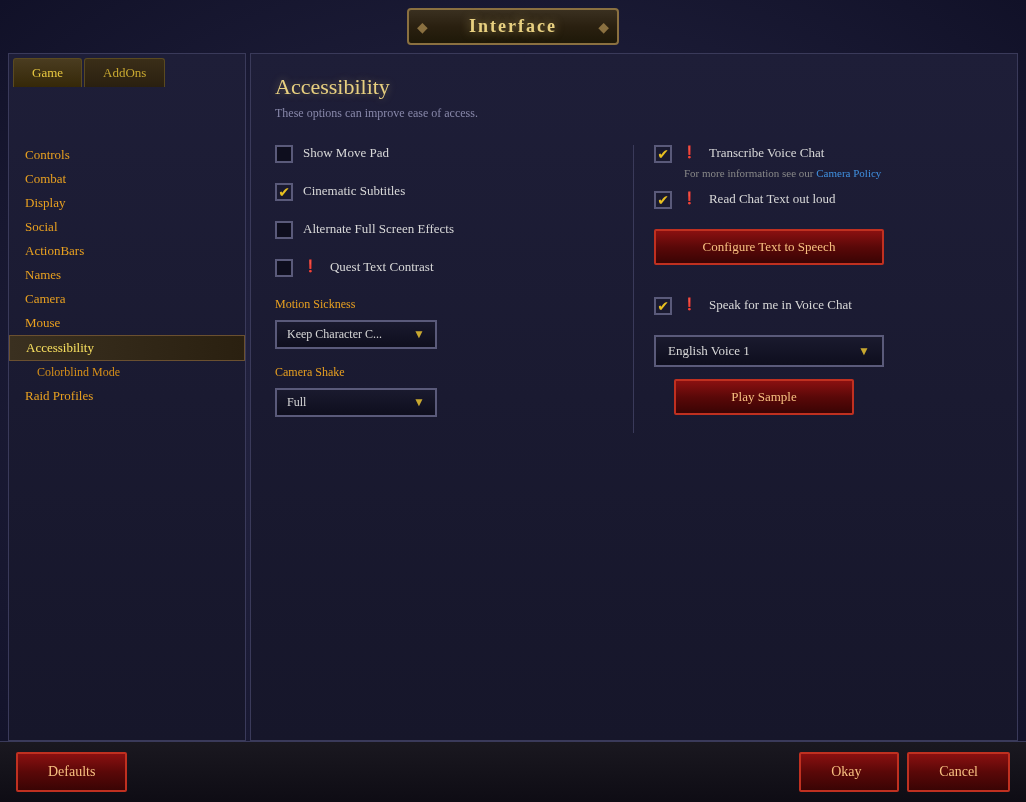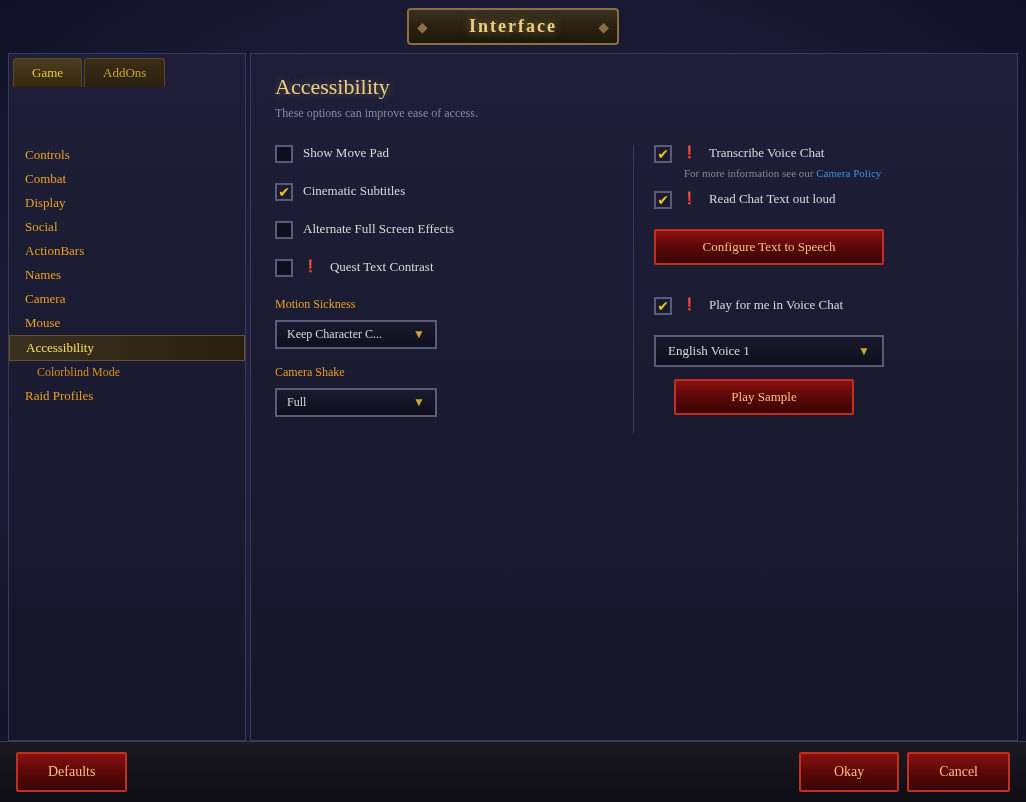--- a/index.html
+++ b/index.html
@@ -299,21 +299,21 @@
     .bottom-btn {
       background: linear-gradient(to bottom, #8a1010 0%, #5a0808 50%, #3a0404 100%);
       border: 2px solid #c03020;
       color: #f8c080;
       font-size: 14px;
       padding: 10px 30px;
       cursor: pointer;
       font-family: 'Georgia', serif;
       border-radius: 2px;
       min-width: 100px;
-      text-align: center;
+      text-align: left;
     }
 
     .btn-group {
       display: flex;
       gap: 8px;
     }
 
     
     .inline-dropdown {
       background: linear-gradient(to bottom, #1a1a2e 0%, #0e0e1e 100%);
@@ -444,21 +444,21 @@
           <div style="margin-bottom:16px;">
             <button class="configure-btn">Configure Text to Speech</button>
           </div>
 
           
           <div class="option-row">
             <div class="checkbox checked">
               <span class="checkmark">✔</span>
             </div>
             <span class="warning-icon">❗</span>
-            <span class="option-label">Play for me in Voice Chat</span>
+            <span class="option-label">Speak for me in Voice Chat</span>
           </div>
 
           
           <div class="dropdown" style="margin-bottom:12px;">
             <span>English Voice 1</span>
             <span class="dropdown-arrow">▼</span>
           </div>
 
           
           <button class="play-btn">Play Sample</button>

